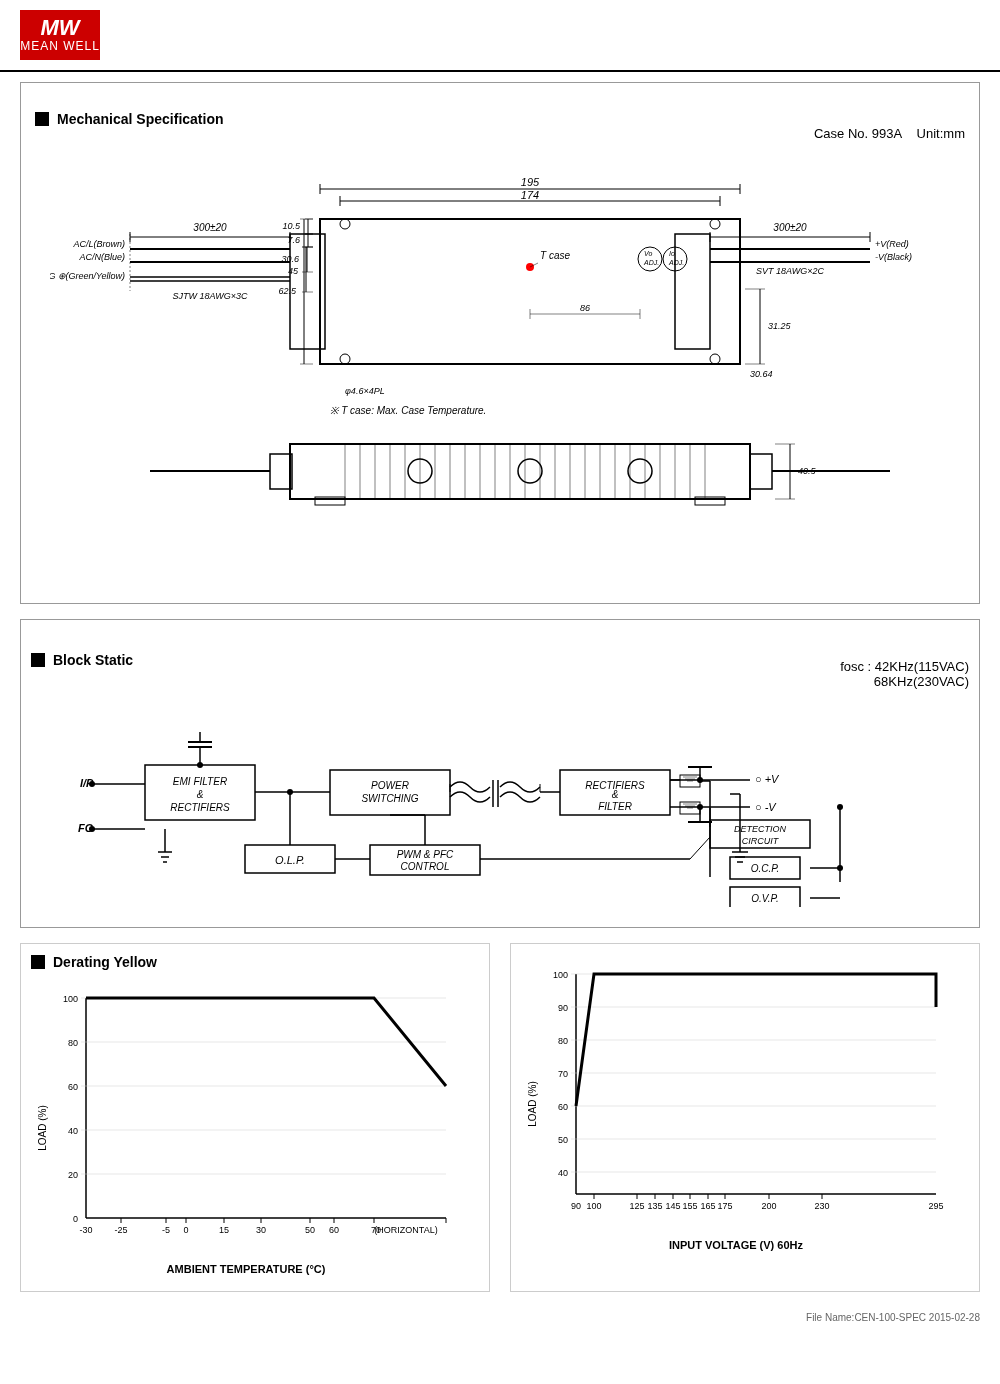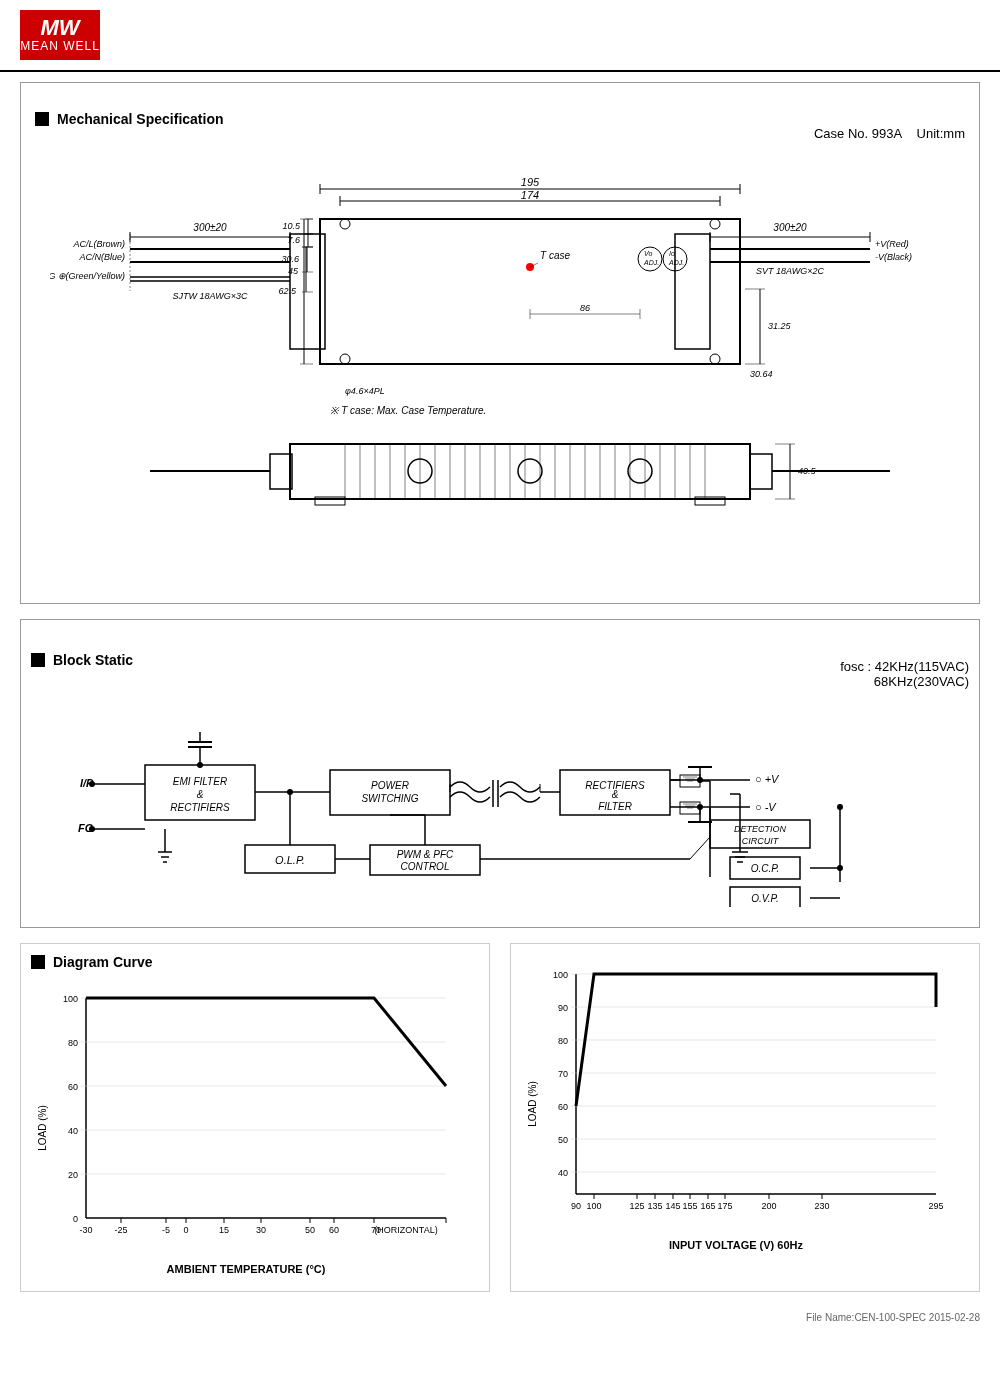--- a/index.html
+++ b/index.html
@@ -452,21 +452,21 @@
         <line x1="640" y1="152" x2="660" y2="130" stroke="#000" stroke-width="1"></line>
       </svg>
     </div>
   </div>
 
   <div class="charts-section">
 
     <div class="chart-container">
       <div class="section-header">
         <div class="section-square"></div>
-        <div class="section-title">Diagram Curve</div>
+        <div class="section-title">Derating Yellow</div>
       </div>
 
       <svg width="430" height="300" viewBox="0 0 430 300">
 
         <text x="15" y="150" text-anchor="middle" font-size="10" font-family="Arial" transform="rotate(-90,15,150)">LOAD (%)</text>
 
         <g transform="translate(55,20)">
 
           <line x1="0" y1="0" x2="0" y2="220" stroke="#000" stroke-width="1.5"></line>
           <line x1="0" y1="220" x2="360" y2="220" stroke="#000" stroke-width="1.5"></line>

